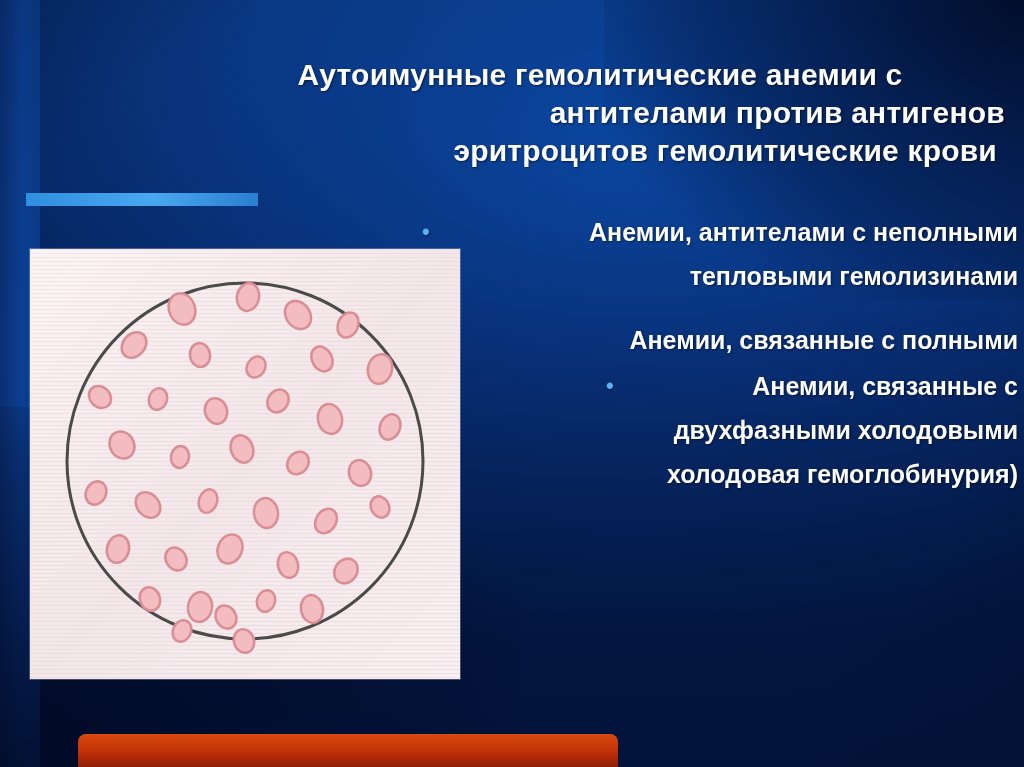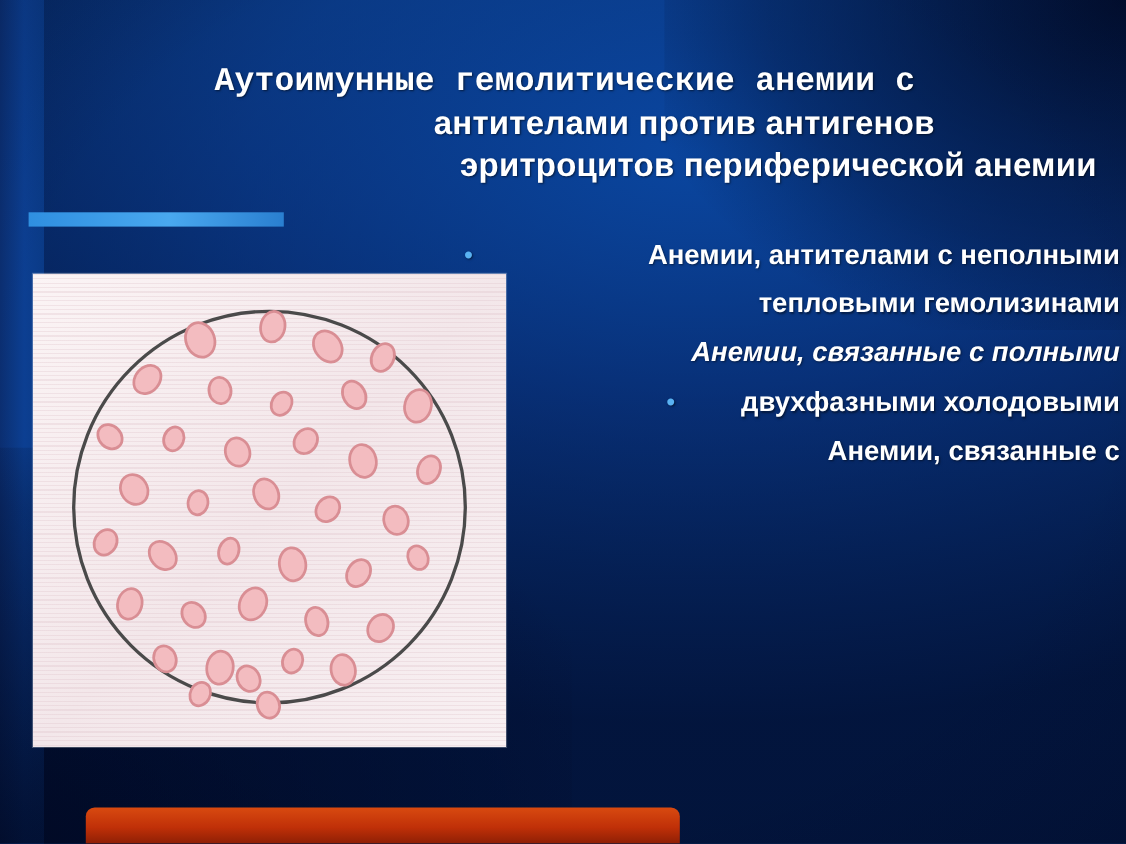--- a/index.html
+++ b/index.html
@@ -84,22 +84,22 @@
     width: 810px;
     text-align: center;
     color: #ffffff;
     font-size: 30px;
     font-weight: bold;
     line-height: 38px;
     letter-spacing: 0.2px;
     text-shadow: 1px 1px 2px rgba(0,0,0,0.55);
   }
   .title .line { display: block; }
-  .title .line-1 { text-align: left; font-family: Liberation Mono, monospace; }
-  .title .line-2 { text-align: center; padding-left: 44px;}
+  .title .line-1 { text-align: center; }
+  .title .line-2 { text-align: right; padding-left: 44px;}
   .title .line-3 { text-align: right; padding-right: 8px;}
 
   
   .body-block {
     position: absolute;
     left: 410px;
     top: 210px;
     width: 608px;
     color: #ffffff;
     font-size: 25px;
@@ -114,21 +114,21 @@
   }
   .para .bullet {
     position: absolute;
     color: #59b2f2;
     font-size: 22px;
     line-height: 44px;
   }
   .p1 { margin-bottom: 0px; }
   .p1 .bullet { left: 12px; top: 0; }
   .p2 { margin-top: 2px; }
-  .p3 { margin-top: 0; font-style: italic; }
+  .p3 { margin-top: 20px; }
   .p4 { margin-top: 2px; }
   .p4 .bullet { left: 196px; top: 0; }
 
   
   .micro {
     position: absolute;
     left: 30px;
     top: 249px;
     width: 430px;
     height: 430px;
@@ -153,40 +153,41 @@
   <div class="bg-leftband"></div>
   <div class="bg-darkcorner-tr"></div>
   <div class="bg-darkcorner-bl"></div>
   <div class="bg-vignette"></div>
 
   <div class="accent-bar"></div>
 
   <div class="title">
     <span class="line line-1">Аутоимунные гемолитические анемии с</span>
     <span class="line line-2">антителами против антигенов</span>
-    <span class="line line-3">эритроцитов периферической анемии</span>
+    <span class="line line-3">эритроцитов гемолитические крови</span>
   </div>
 
   <div class="body-block">
 
     <div class="para p1">
       <span class="bullet">•</span>
       <div>Анемии, антителами с неполными</div>
       <div>тепловыми гемолизинами</div>
     </div>
 
 
     <div class="para p3">
       <div>Анемии, связанные с полными</div>
     </div>
 
     <div class="para p4">
       <span class="bullet">•</span>
+      <div>Анемии, связанные с</div>
       <div>двухфазными холодовыми</div>
-      <div>Анемии, связанные с</div>
+      <div>холодовая гемоглобинурия)</div>
     </div>
 
   </div>
 
   <div class="micro">
     <div class="micro-texture"></div>
     <svg viewBox="0 0 430 430" width="430" height="430">
       <circle cx="215" cy="212" r="178" fill="none" stroke="#4a4a4a" stroke-width="3"></circle>
       <g fill="#f3bcc0" stroke="#d98e94" stroke-width="2.5">
         <ellipse cx="152" cy="60" rx="13" ry="16" transform="rotate(-20 152 60)"></ellipse>

